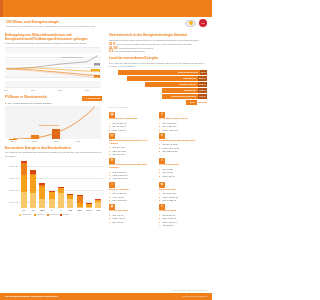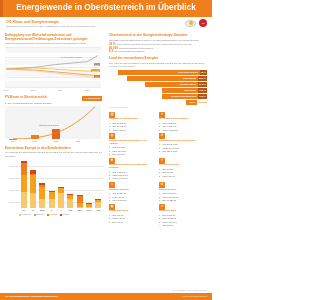--- a/index.html
+++ b/index.html
@@ -150,21 +150,20 @@
   .ftr-pre { position:absolute; left:0; bottom:7px; width:212px; height:8px; background:#fff; }
   .ftr-note { position:absolute; right:5px; bottom:8.6px; font-size:2px; color:#b5b5b5; }
 </style>
 </head>
 <body>
 
 <div class="page">
 
   <div class="hdr">
     <div class="hdr-accent"></div>
-    <div class="hdr-title">Energiewende in Oberösterreich im Überblick</div>
   </div>
 
   <div class="strat">
     <div class="strat-t">OÖ Klima- und Energiestrategie</div>
     <div class="strat-s">Oberösterreich setzt sich zum Ziel, spätestens im Jahr 2040 klimaneutral zu sein.</div>
     <div class="logos">
       <div class="logo-sun">
           <span></span>
         </div>
       <div class="logo-red">OÖ</div>

